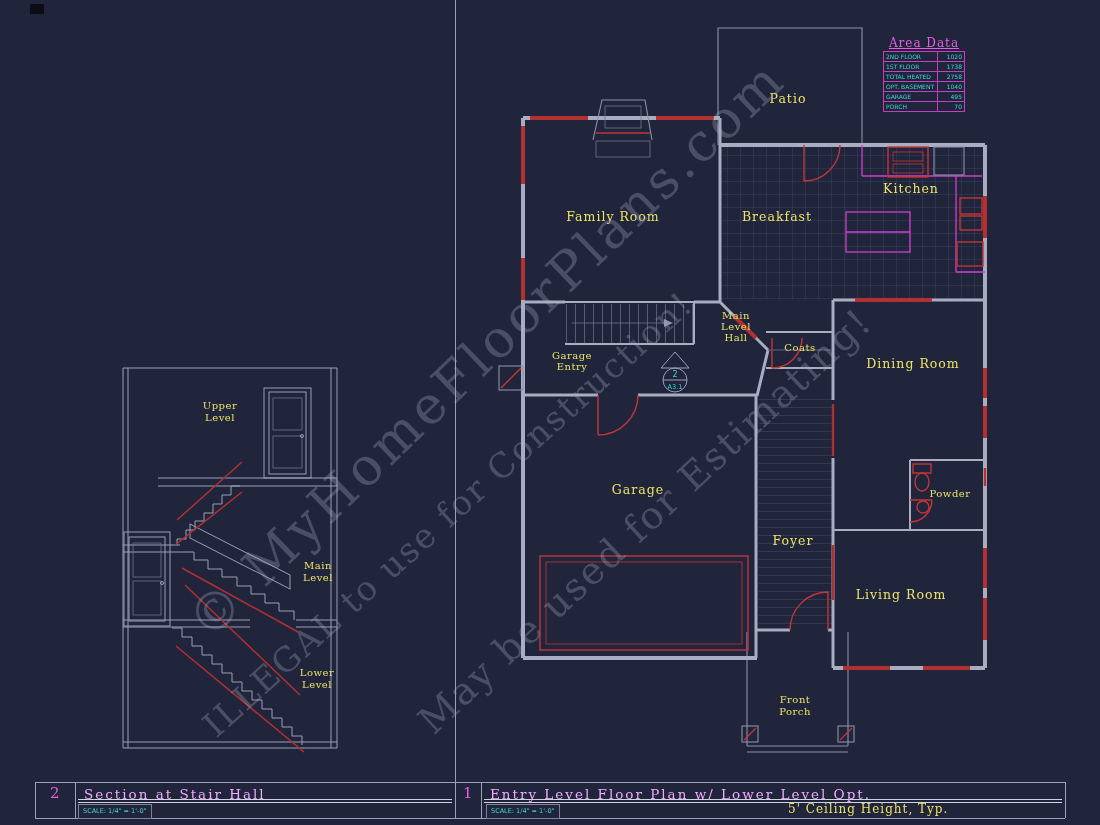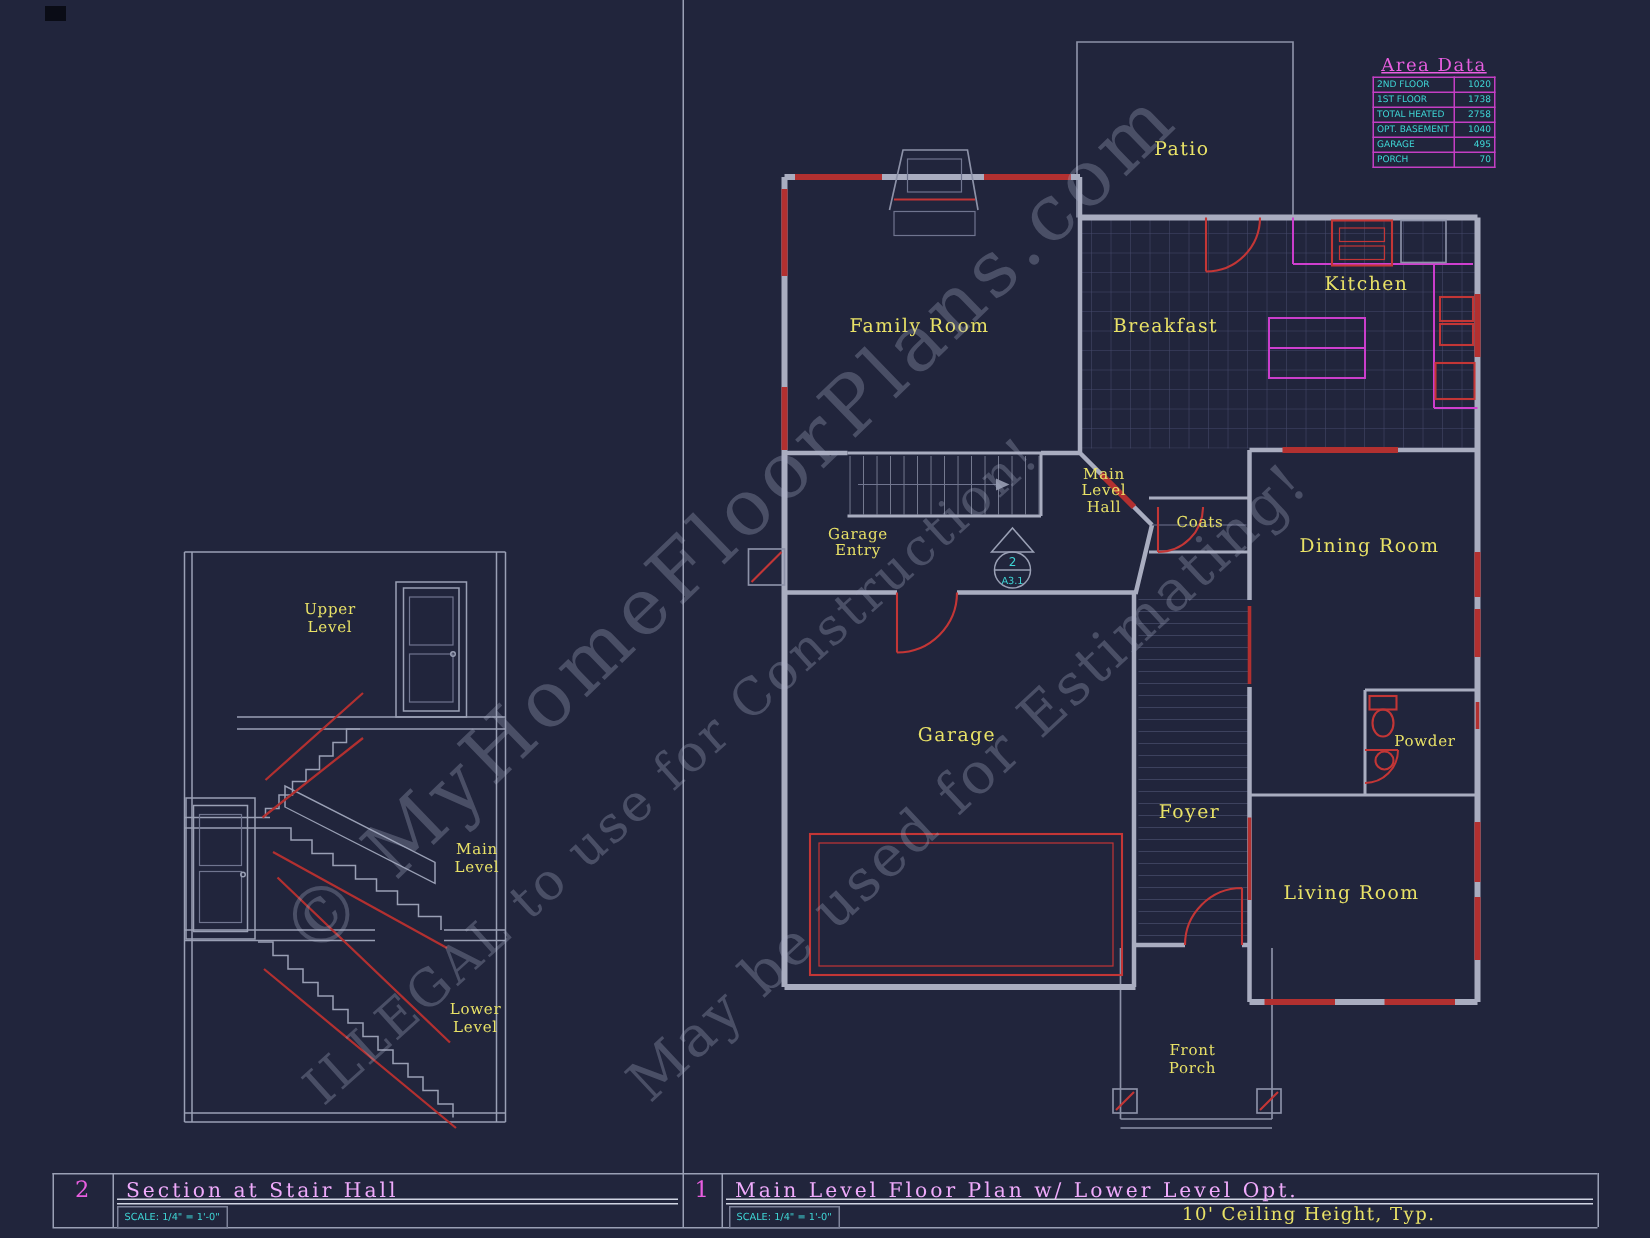--- a/index.html
+++ b/index.html
@@ -23,21 +23,21 @@
   .s1{stroke:#9aa0b5;stroke-width:1;fill:none}
   .sr{stroke:#b23030;stroke-width:1.5;fill:none}
   text.rlbl{fill:#e9e267;font:12.5px "DejaVu Serif",serif;letter-spacing:1px;text-anchor:middle}
   text.rlbl-sm{fill:#e9e267;font:10px "DejaVu Serif",serif;letter-spacing:.5px;text-anchor:middle}
   text.ctext{fill:#3fd6d6;font:8px "DejaVu Sans",sans-serif;text-anchor:middle}
   text.ctext-sm{fill:#3fd6d6;font:6.5px "DejaVu Sans",sans-serif;text-anchor:middle}
   
   .hline,.vline{position:absolute;background:#9aa0b5;}
   .hline{height:1px}.vline{width:1px}
   .hline.bright{background:#d0d4e2}
-  .areabox{position:absolute;left:883px;top:36px;width:82px;margin-left:32px;}
+  .areabox{position:absolute;left:883px;top:36px;width:82px;}
   .areabox .atitle{color:#e85ee0;font:12px "DejaVu Serif",serif;letter-spacing:1px;text-align:center;text-decoration:underline;margin-bottom:1px;}
   .areabox table{width:100%;border-collapse:collapse;border:1px solid #c43fc4;}
   .areabox td{font:6px "DejaVu Sans",sans-serif;color:#3fd6d6;padding:1px 2px;border:1px solid #c43fc4;white-space:nowrap;}
   .areabox td.val{text-align:right;width:22px;}
   .tnum{position:absolute;color:#e85ee0;font:15px "DejaVu Serif",serif;}
   .ttitle{position:absolute;color:#f0abfc;font:13.5px "DejaVu Serif",serif;letter-spacing:2px;white-space:nowrap;}
   .scalebox{position:absolute;height:13px;border:1px solid #7d8299;color:#3fd6d6;font:6.5px "DejaVu Sans",sans-serif;line-height:13px;padding:0 4px;white-space:nowrap;}
   .ynote{position:absolute;color:#e9e267;font:12px "DejaVu Serif",serif;letter-spacing:1px;white-space:nowrap;}
   .wm{position:absolute;color:#aab0c8;opacity:.30;font-family:"DejaVu Serif",serif;white-space:nowrap;text-align:center;pointer-events:none;z-index:9;}
   .cornermark{position:absolute;left:30px;top:4px;width:14px;height:10px;background:#0a0c16;}
@@ -239,19 +239,19 @@
 <div class="hline bright" style="left:78px;top:799px;width:374px"></div>
 <div class="hline bright" style="left:78px;top:802px;width:374px"></div>
 <div class="hline bright" style="left:484px;top:799px;width:578px"></div>
 <div class="hline bright" style="left:484px;top:802px;width:578px"></div>
 
 <span class="tnum" style="left:50px;top:784px">2</span>
 <span class="ttitle" style="left:84px;top:786px">Section at Stair Hall</span>
 <div class="scalebox" style="left:78px;top:804px">SCALE: 1/4" = 1'-0"</div>
 
 <span class="tnum" style="left:463px;top:784px">1</span>
-<span class="ttitle" style="left:490px;top:786px">Main Level Floor Plan w/ Lower Level Opt.</span>
+<span class="ttitle" style="left:490px;top:786px">Entry Level Floor Plan w/ Lower Level Opt.</span>
 <div class="scalebox" style="left:486px;top:804px">SCALE: 1/4" = 1'-0"</div>
-<span class="ynote" style="left:788px;top:802px">10' Ceiling Height, Typ.</span>
+<span class="ynote" style="left:788px;top:802px">5' Ceiling Height, Typ.</span>
 
 <div class="wm" style="left:90px;top:335px;width:760px;font-size:52px;letter-spacing:4px;transform:rotate(-44deg)">© MyHomeFloorPlans.com</div>
 <div class="wm" style="left:118px;top:494px;width:660px;font-size:34px;letter-spacing:2px;transform:rotate(-42deg)">ILLEGAL to use for Construction!</div>
 <div class="wm" style="left:325px;top:499px;width:640px;font-size:38px;letter-spacing:2px;transform:rotate(-43deg)">May be used for Estimating!</div>
 
 </body></html>

